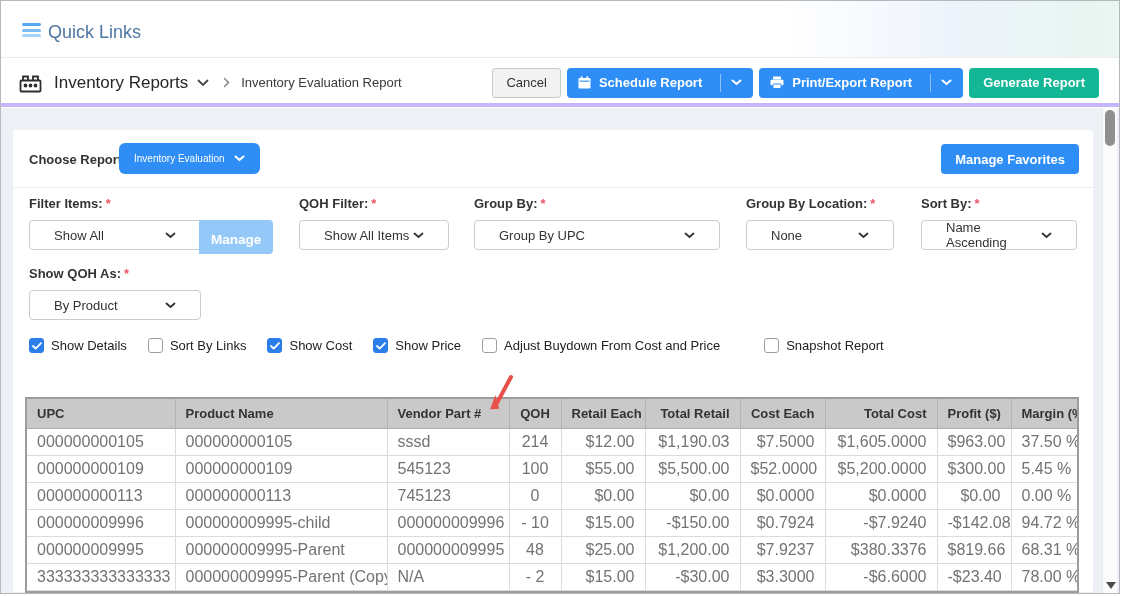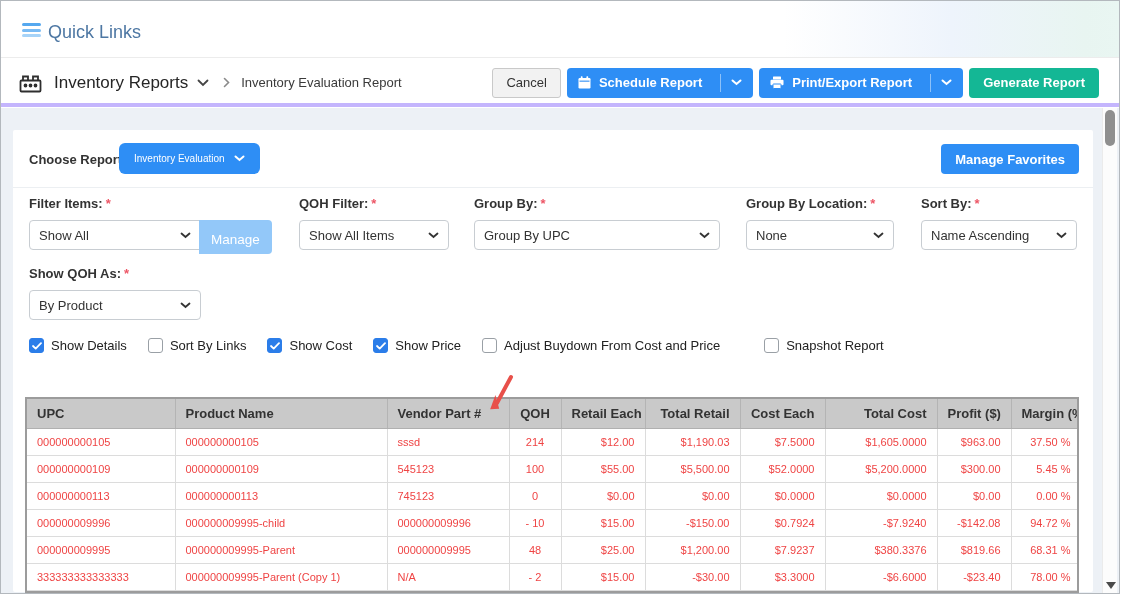--- a/index.html
+++ b/index.html
@@ -43,38 +43,38 @@
   .btn-report { position:absolute; left:106px; top:13px; height:31px; display:inline-flex; align-items:center;
     background:#2e8ef5; color:#fff; font-size:10px; border:none; border-radius:6px; padding:0 15px; gap:9px; cursor:pointer; }
   .btn-managefav { position:absolute; right:14px; top:14px; height:30px; display:inline-flex; align-items:center;
     background:#2e8ef5; color:#fff; font-size:13px; font-weight:bold; border:none; border-radius:4px; padding:0 14px; cursor:pointer; }
   .card-divider { position:absolute; left:0; right:0; top:57px; border-top:1px solid #eceff2; }
 
   .fgroup { position:absolute; }
   .fgroup .lbl { display:block; margin-bottom:9px; }
   .selwrap { display:flex; }
   .select { display:flex; align-items:center; justify-content:space-between; height:30px;
-    border:1px solid #c8cdd2; border-radius:4px; background:#fff; padding:0 9px; font-size:13px; color:#333; cursor:pointer; }
-  .btn-manage { height:34px; background:#93c8f9; color:#fff; font-size:13.5px; font-weight:normal;
+    border:1px solid #c8cdd2; border-radius:4px; background:#fff; padding:0 24px; font-size:13px; color:#333; cursor:pointer; }
+  .btn-manage { height:34px; background:#93c8f9; color:#fff; font-size:13.5px; font-weight:bold;
     border:none; border-radius:0 4px 4px 0; padding:12px 12px; margin-left:-2px; cursor:pointer; }
 
   .cbrow { position:absolute; left:16px; top:208px; display:flex; align-items:center; }
   .cb-item { display:flex; align-items:center; margin-right:21px; }
   .cb-item:nth-child(5) { margin-right:17px; }
   .cb-item:nth-child(6) { margin-left:27px; }
   .cb-box { width:15px; height:15px; border-radius:3px; border:1px solid #9aa0a6; background:#fff; display:inline-flex; align-items:center; justify-content:center; cursor:pointer; flex:none; }
   .cb-box.checked { background:#2b7de9; border-color:#2b7de9; }
   .cb-label { font-size:13px; color:#222; margin-left:7px; }
 
   
   .tablewrap { position:absolute; left:12px; top:267px; width:1054px; height:196px; border:2px solid #9c9c9c; background:#fff; overflow:hidden; }
   table.report { border-collapse:collapse; table-layout:fixed; width:1050px;padding-left:24px; }
   table.report th { background:#c9c9c9; height:29px; font-size:13px; font-weight:bold; color:#333;
     border-right:1px solid #b4b4b4; border-bottom:1px solid #b0b0b0; padding:0 10px; white-space:nowrap; overflow:hidden; }
-  table.report td { height:27px; font-size:11px; color:#ef4444; background:#fff;
+  table.report td { height:27px; font-size:16px; color:#737373; background:#fff;
     border-right:1px solid #dcdcdc; border-bottom:1px solid #dcdcdc; padding:0 10px; white-space:nowrap; overflow:hidden; }
   .al { text-align:left; } .ac { text-align:center; } .ar { text-align:right; }
 
   .arrow-annot { position:absolute; left:462px; top:243px; pointer-events:none; }
 
   
   .vscroll { position:absolute; right:2px; top:107px; bottom:0; width:15px; background:#fcfcfc; border-left:1px solid #ebebeb; }
   .vthumb { position:absolute; left:2px; top:2px; width:10px; height:36px; background:#8f8f8f; border-radius:5px; cursor:pointer; }
   .varrow { position:absolute; left:3px; bottom:4px; width:0; height:0; border-left:5px solid transparent; border-right:5px solid transparent; border-top:7px solid #4a4a4a; cursor:pointer; }
 

